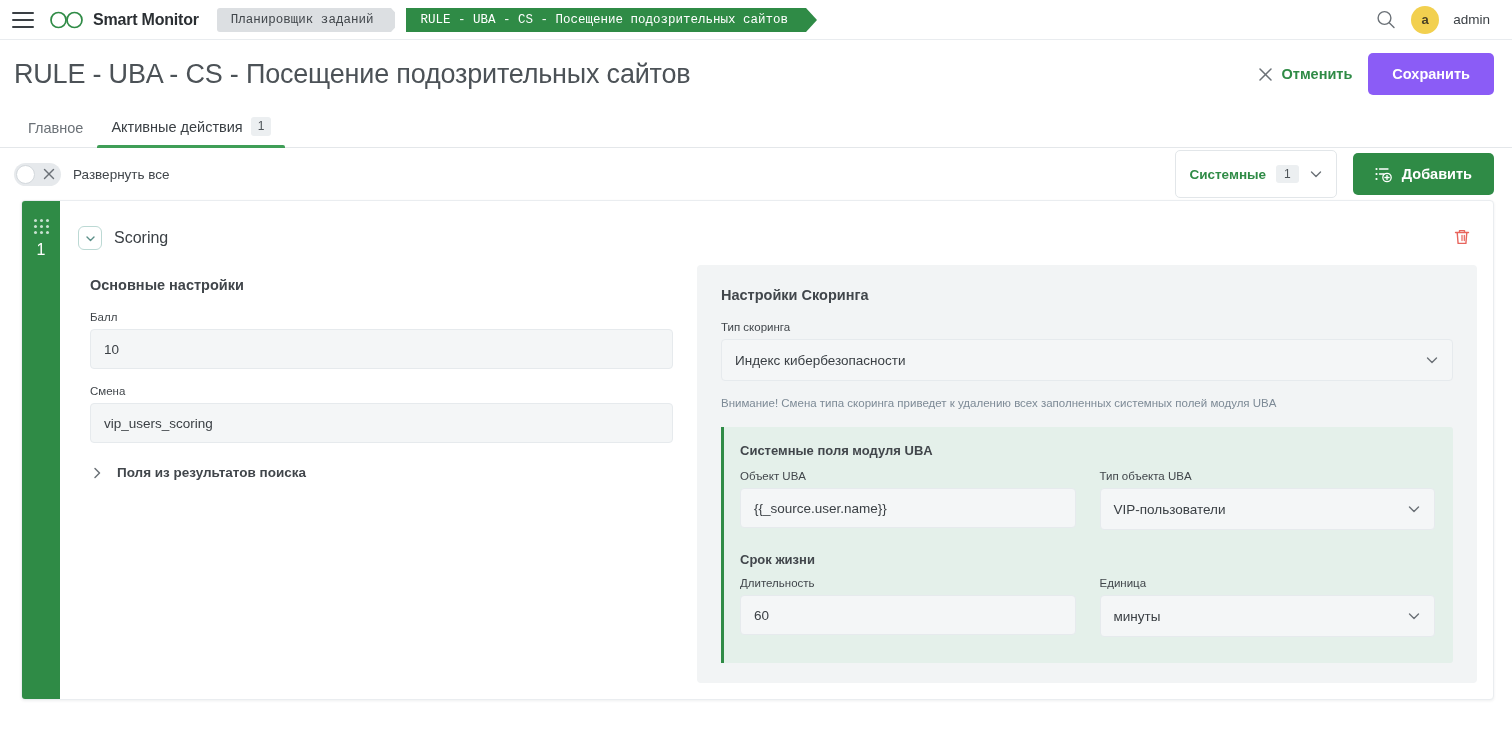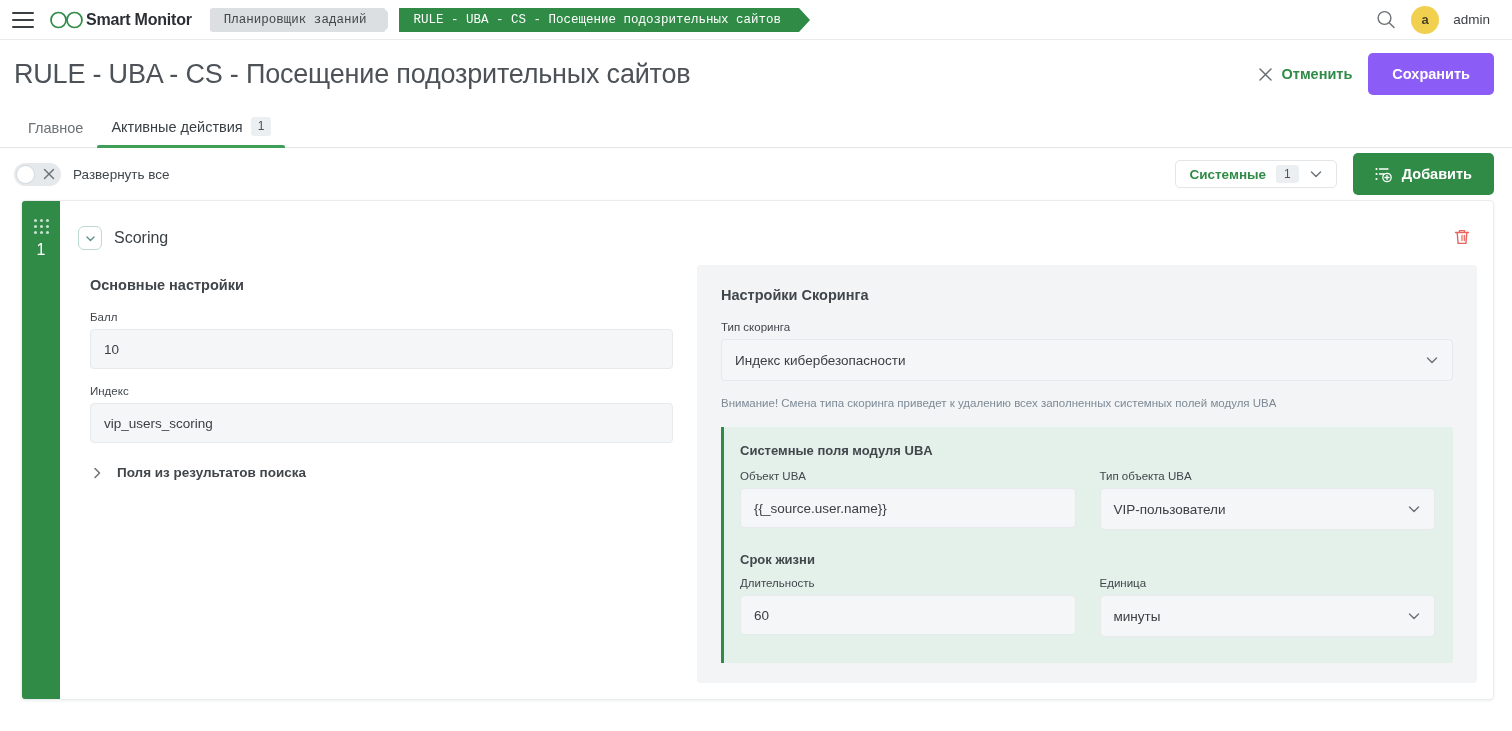--- a/index.html
+++ b/index.html
@@ -20,21 +20,21 @@
     position: relative;
   }
   .burger {
     width: 22px; height: 16px;
     margin-left: 12px; margin-right: 14px;
     display: flex; flex-direction: column; justify-content: space-between;
     cursor: pointer;
   }
   .burger span { display: block; height: 2px; background: #3a3f44; border-radius: 1px; }
 
-  .brand { display: flex; align-items: center; }
+  .brand { display: flex; align-items: center; gap: 7px; }
   .brand-logo { width: 38px; height: 18px; display: block; }
   .brand-name {
     font-size: 16px; font-weight: bold; color: #2b2f33; letter-spacing: -0.2px;
   }
 
   .crumbs { display: flex; align-items: center; margin-left: 18px; font-family: Liberation Mono, monospace; }
   .crumb {
     height: 24px; display: flex; align-items: center;
     font-size: 12.5px; padding: 0 14px 0 14px;
     position: relative; cursor: pointer; white-space: nowrap;
@@ -143,21 +143,21 @@
   .toggle-x {
     position: absolute; right: 6px; top: 5px;
     width: 12px; height: 12px;
   }
   .toggle-label { font-size: 13.5px; color: #41464b; }
 
   .toolbar-right { margin-left: auto; display: flex; align-items: center; gap: 16px; }
   .system-select {
     display: flex; align-items: center; gap: 10px;
     background: #ffffff; border: 1px solid #e2e6e9;
-    border-radius: 5px; height: 28px; padding: 0 13px;
+    border-radius: 5px; height: 48px; padding: 0 13px;
     cursor: pointer; min-width: 140px; margin-left: 48px;
   }
   .system-label { font-size: 13.5px; color: #2f8b46; font-weight: bold; }
   .system-badge {
     background: #eceff1; color: #4d5358;
     border-radius: 3px; font-size: 12px; padding: 2px 8px;
   }
   .add-btn {
     display: flex; align-items: center; gap: 10px;
     background: #2f8b46; color: #ffffff;
@@ -393,21 +393,21 @@
 
         <div class="col-left">
           <div class="section-title">Основные настройки</div>
 
           <div class="field">
             <label class="field-label">Балл</label>
             <input class="field-input" type="text" value="10" style="">
           </div>
 
           <div class="field">
-            <label class="field-label">Индекс</label>
+            <label class="field-label">Смена</label>
             <input class="field-input" type="text" value="vip_users_scoring" style="">
           </div>
 
           <div class="expander">
             <svg class="chev" viewBox="0 0 14 14">
               <polyline points="5,2.5 9.5,7 5,11.5" fill="none" stroke="#6b7177" stroke-width="1.5" stroke-linecap="round" stroke-linejoin="round"></polyline>
             </svg>
             <span class="expander-label">Поля из результатов поиска</span>
           </div>
         </div>

